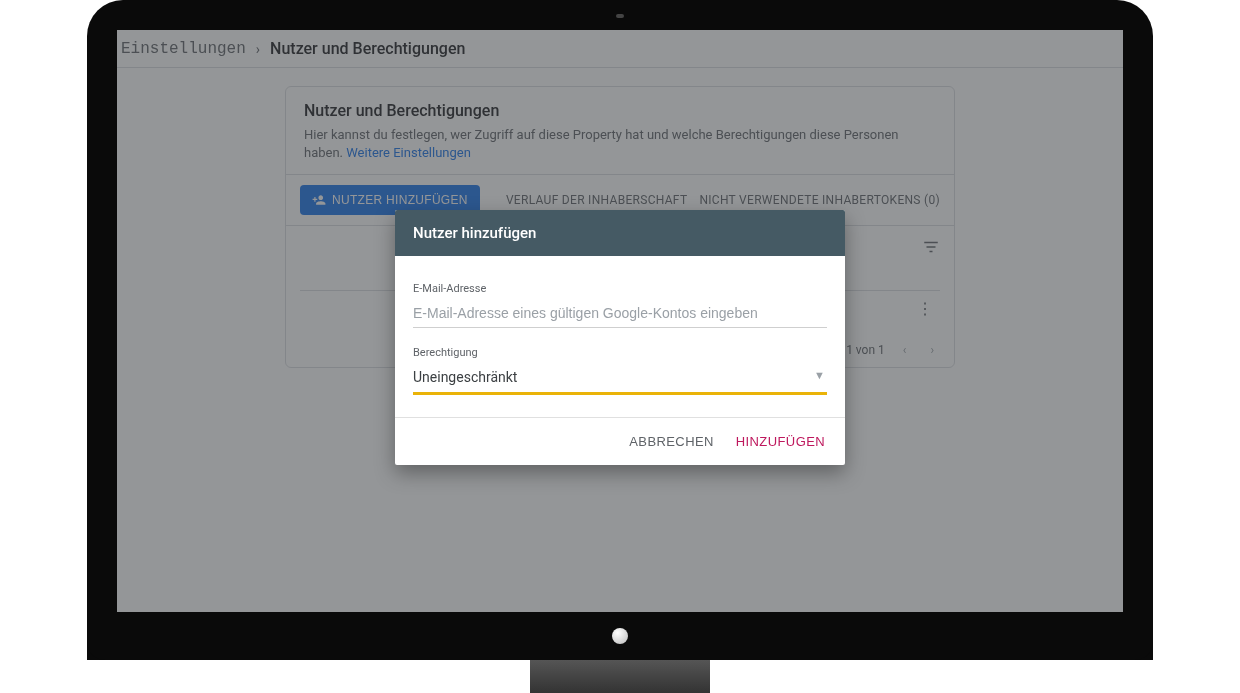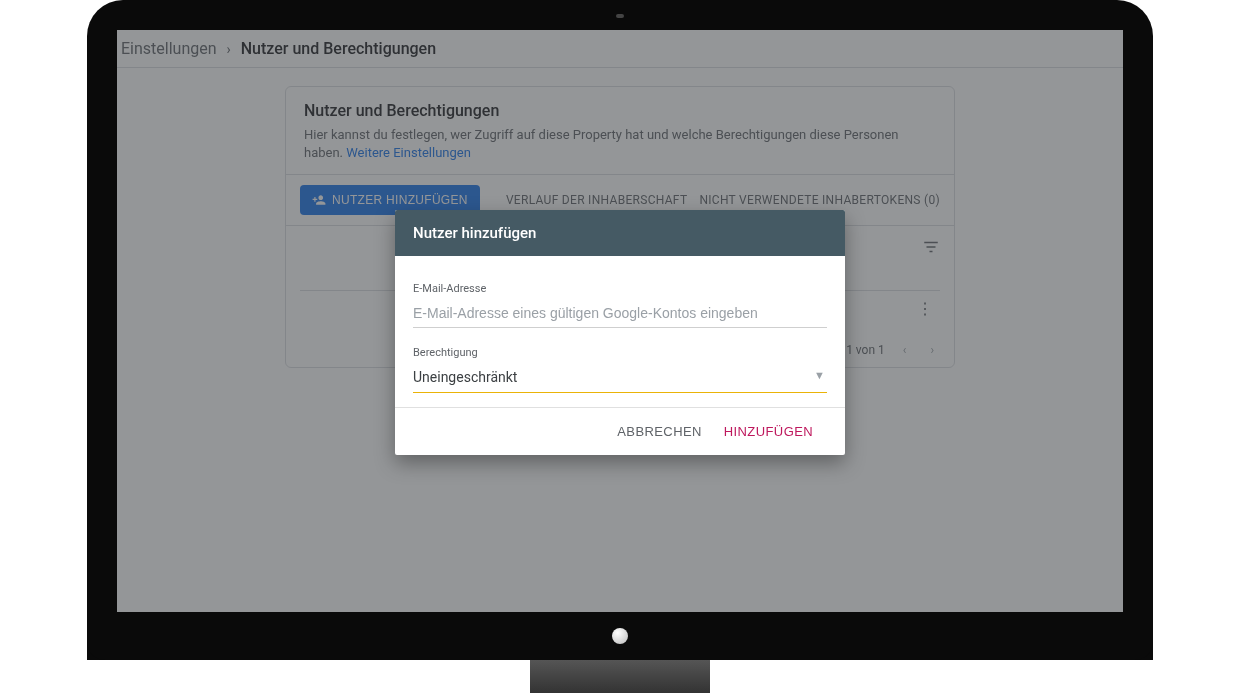--- a/index.html
+++ b/index.html
@@ -72,21 +72,21 @@
   .breadcrumb {
     height: 38px;
     border-bottom: 1px solid #dadce0;
     display: flex;
     align-items: center;
     padding: 0 4px;
     gap: 10px;
     font-size: 16px;
     color: #3c4043;
   }
-  .breadcrumb .crumb-link { color: #5f6368; }
+  .breadcrumb .crumb-link { color: #5f6368; font-family: Liberation Mono, monospace; }
   .breadcrumb .chev { color: #5f6368; font-size: 14px; }
   .breadcrumb .crumb-current { font-weight: 500; color: #202124; }
   
   .main-area {
     padding: 18px 0 0 0;
     display: flex;
     justify-content: center;
   }
   .card {
     width: 670px;
@@ -215,39 +215,39 @@
     font-size: 14px;
     padding: 6px 0;
     outline: none;
     color: #0f172a;
     margin-bottom: 18px;
     background: transparent;
   }
   .text-input::placeholder { color: #9aa0a6; }
   .select-wrap {
     position: relative;
-    border-bottom: 1px solid #eab308;
+    border-bottom: 3px solid #eab308;
     padding: 4px 0 6px 0;
-    margin-bottom: 12px;
+    margin-bottom: 20px;
     cursor: pointer;
   }
   .select-value { font-size: 14px; color: #3c4043; }
   .select-caret {
     position: absolute;
     right: 2px;
     top: 6px;
     color: #9aa0a6;
     font-size: 11px;
   }
   .modal-divider { border-top: 1px solid #e0e0e0; }
   .modal-actions {
     display: flex;
     justify-content: flex-end;
     gap: 14px;
-    padding: 12px 28px;
+    padding: 12px 16px;
   }
   .modal-btn {
     background: none;
     border: none;
     font-size: 13px;
     font-weight: 500;
     letter-spacing: .4px;
     cursor: pointer;
     padding: 4px 4px;
   }

